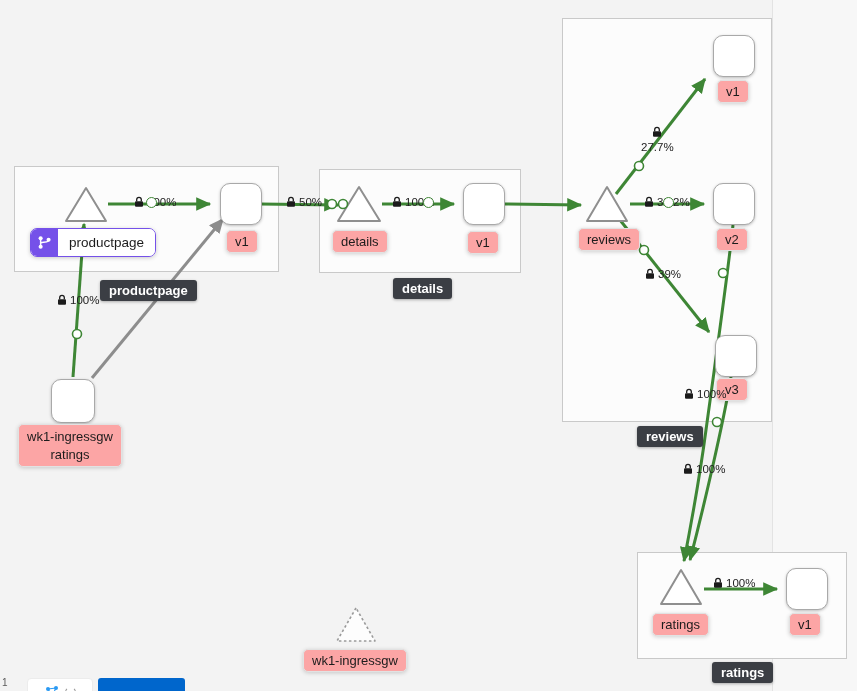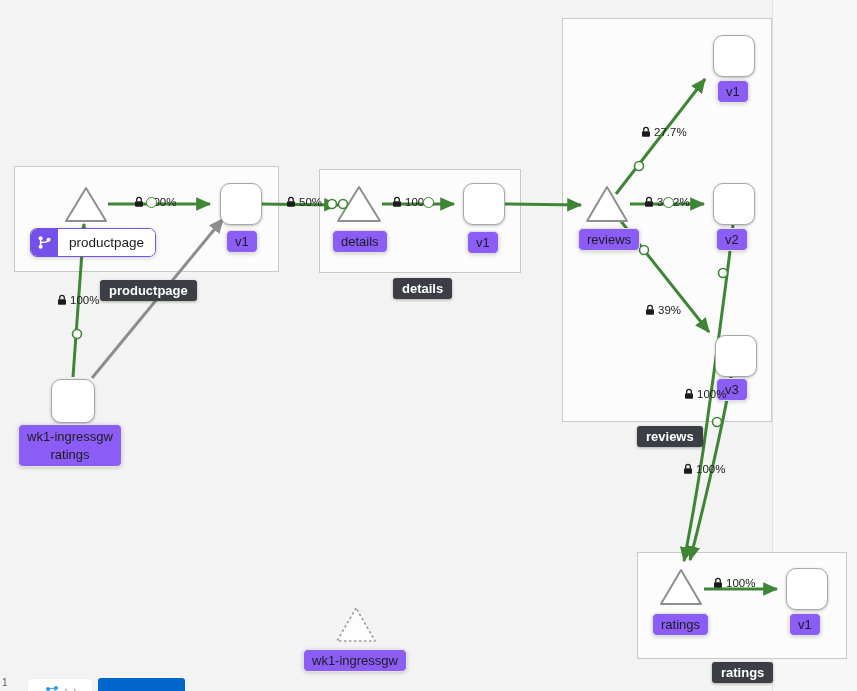--- a/index.html
+++ b/index.html
@@ -2,21 +2,21 @@
 <html><head>
 <meta charset="utf-8">
 <style>
   html,body{margin:0;padding:0;}
   body{font-family:"Liberation Sans", sans-serif; background:#e9e9e9;}
   .stage{position:relative;width:857px;height:691px;background:#f3f3f3;overflow:hidden;}
   .right-strip{position:absolute;left:772px;top:0;width:85px;height:691px;background:#f7f7f7;border-left:1px solid #e3e3e3;z-index:0;}
   .gbox{position:absolute;background:#fcfcfc;border:1px solid #c9c9c9;z-index:1;}
   .edgelayer{position:absolute;left:0;top:0;z-index:2;}
   .wnode{position:absolute;width:40px;height:40px;background:#ffffff;border:1.4px solid #a9a9a9;border-radius:10px;box-shadow:0 1px 3px rgba(0,0,0,0.25);z-index:3;}
-  .chip{position:absolute;background:#8b5cf6;border:1px solid #e2e2e2;border-radius:5px;padding:3px 8px;font-size:13px;color:#1c1c1c;white-space:nowrap;box-shadow:0 1px 4px rgba(0,0,0,0.18);z-index:4;}
+  .chip{position:absolute;background:#fca5a5;border:1px solid #e2e2e2;border-radius:5px;padding:3px 8px;font-size:13px;color:#1c1c1c;white-space:nowrap;box-shadow:0 1px 4px rgba(0,0,0,0.18);z-index:4;}
   .chip.center2{text-align:center;line-height:1.35;}
   .badge{position:absolute;display:flex;align-items:stretch;border:1.5px solid #7551e9;border-radius:7px;overflow:hidden;box-shadow:0 1px 4px rgba(0,0,0,0.2);z-index:4;height:27px;}
   .badge .icn{width:27px;background:#7551e9;display:flex;align-items:center;justify-content:center;}
   .badge .txt{background:#ffffff;padding:4px 11px;font-size:13.5px;color:#1c1c1c;white-space:nowrap;display:flex;align-items:center;}
   .gtag{position:absolute;background:#3b3e44;color:#ffffff;font-weight:700;font-size:13px;padding:3px 9px;border-radius:3px;white-space:nowrap;z-index:5;box-shadow:0 1px 3px rgba(0,0,0,0.3);}
   .elabel{position:absolute;display:flex;align-items:center;gap:3px;font-size:11.5px;color:#222222;z-index:4;white-space:nowrap;}
   .lblcircle{position:absolute;width:9px;height:9px;border:1.6px solid #3e8635;background:#ffffff;border-radius:50%;top:1px;z-index:1;}
   .btn-white{position:absolute;left:27px;top:678px;width:64px;height:26px;background:#ffffff;border:1px solid #ececec;border-radius:4px;display:flex;align-items:center;justify-content:center;gap:6px;z-index:6;}
   .btn-blue{position:absolute;left:98px;top:678px;width:87px;height:26px;background:#0066cc;border-radius:3px;z-index:6;}
   .frag-text{position:absolute;left:2px;top:677px;font-size:10px;color:#5a5a5a;z-index:6;}
@@ -142,38 +142,38 @@
 
   <div class="elabel" style="left:392px;top:196px;">
     <svg width="10" height="12" viewBox="0 0 10 12">
         <path d="M2.7,5.3 V3.6 a2.3,2.3 0 0 1 4.6,0 V5.3" fill="none" stroke="#1b1b1b" stroke-width="1.3"></path>
         <rect x="1" y="5.2" width="8" height="5.6" rx="1" fill="#1b1b1b"></rect>
       </svg>
     <span>100%</span>
     <span class="lblcircle" style="left:31px;"></span>
   </div>
 
-  <div class="elabel" style="left:641px;top:126px;">
+  <div class="elabel" style="left:641px;top:126px;flex-direction:column;">
     <svg width="10" height="12" viewBox="0 0 10 12">
         <path d="M2.7,5.3 V3.6 a2.3,2.3 0 0 1 4.6,0 V5.3" fill="none" stroke="#1b1b1b" stroke-width="1.3"></path>
         <rect x="1" y="5.2" width="8" height="5.6" rx="1" fill="#1b1b1b"></rect>
       </svg>
     <span>27.7%</span>
   </div>
 
   <div class="elabel" style="left:644px;top:196px;">
     <svg width="10" height="12" viewBox="0 0 10 12">
         <path d="M2.7,5.3 V3.6 a2.3,2.3 0 0 1 4.6,0 V5.3" fill="none" stroke="#1b1b1b" stroke-width="1.3"></path>
         <rect x="1" y="5.2" width="8" height="5.6" rx="1" fill="#1b1b1b"></rect>
       </svg>
     <span>33.2%</span>
     <span class="lblcircle" style="left:19px;"></span>
   </div>
 
-  <div class="elabel" style="left:645px;top:268px;margin-top:36px;">
+  <div class="elabel" style="left:645px;top:268px;">
     <svg width="10" height="12" viewBox="0 0 10 12">
         <path d="M2.7,5.3 V3.6 a2.3,2.3 0 0 1 4.6,0 V5.3" fill="none" stroke="#1b1b1b" stroke-width="1.3"></path>
         <rect x="1" y="5.2" width="8" height="5.6" rx="1" fill="#1b1b1b"></rect>
       </svg>
     <span>39%</span>
   </div>
 
   <div class="elabel" style="left:684px;top:388px;">
     <svg width="10" height="12" viewBox="0 0 10 12">
         <path d="M2.7,5.3 V3.6 a2.3,2.3 0 0 1 4.6,0 V5.3" fill="none" stroke="#1b1b1b" stroke-width="1.3"></path>

